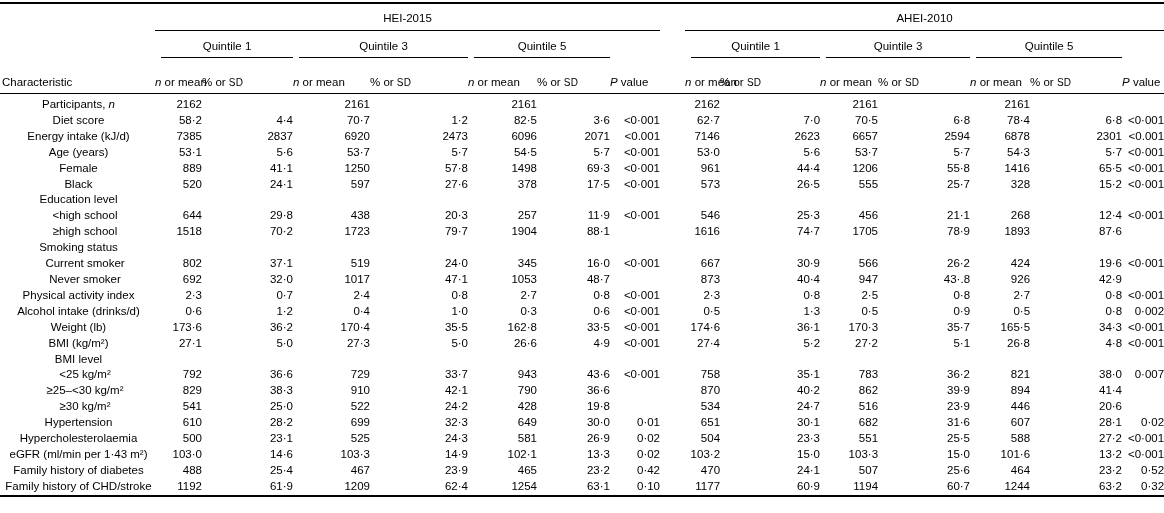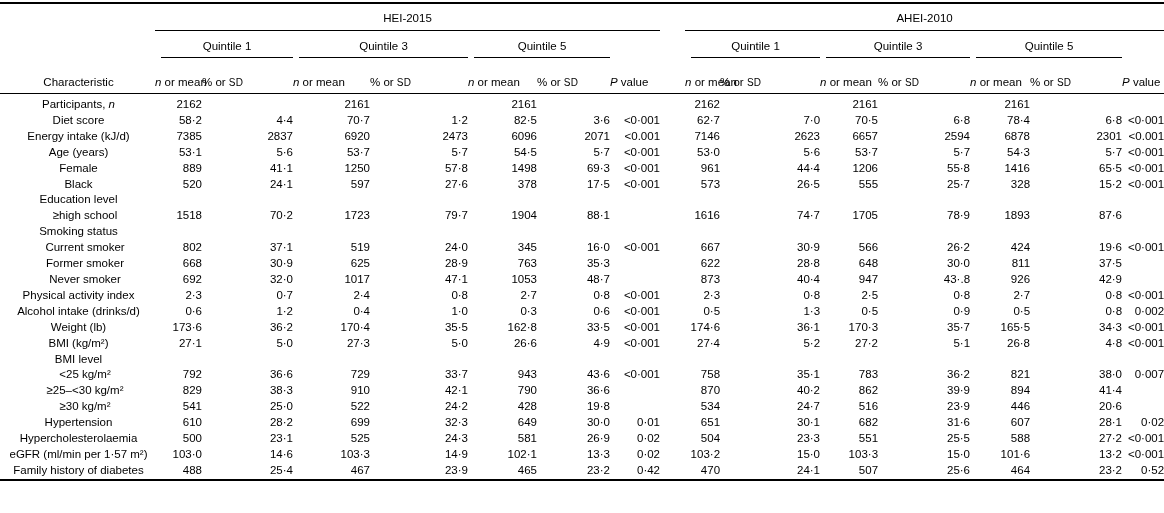--- a/index.html
+++ b/index.html
@@ -47,21 +47,21 @@
     text-align: center;
     padding-bottom: 5px;
     margin-left: 6px;
   }
   tr.colhead th {
     height: 30px;
     border-bottom: 1.5px solid #000;
     padding-bottom: 5px;
   }
   tr.colhead th.char {
-    text-align: center;
+    text-align: left;
     padding-left: 2px;
   }
   tr.colhead th.sub { text-align: left; }
   .sc { font-size: 10px; letter-spacing: 0.2px; }
   i { font-style: italic; }
   
   tbody td {
     line-height: 15.9px;
     height: 15.9px;
     vertical-align: middle;
@@ -272,20 +272,38 @@
           <td></td>
           <td class="num"></td>
           <td class="num"></td>
           <td class="num"></td>
           <td class="num"></td>
           <td class="num"></td>
           <td class="num"></td>
           <td class="num"></td>
         </tr>
         <tr>
+          <td class="char indent">&lt;high school</td>
+          <td class="num">644</td>
+          <td class="num">29·8</td>
+          <td class="num">438</td>
+          <td class="num">20·3</td>
+          <td class="num">257</td>
+          <td class="num">11·9</td>
+          <td class="num">&lt;0·001</td>
+          <td></td>
+          <td class="num">546</td>
+          <td class="num">25·3</td>
+          <td class="num">456</td>
+          <td class="num">21·1</td>
+          <td class="num">268</td>
+          <td class="num">12·4</td>
+          <td class="num">&lt;0·001</td>
+        </tr>
+        <tr>
           <td class="char indent">≥high school</td>
           <td class="num">1518</td>
           <td class="num">70·2</td>
           <td class="num">1723</td>
           <td class="num">79·7</td>
           <td class="num">1904</td>
           <td class="num">88·1</td>
           <td class="num"></td>
           <td></td>
           <td class="num">1616</td>
@@ -324,38 +342,20 @@
           <td class="num">16·0</td>
           <td class="num">&lt;0·001</td>
           <td></td>
           <td class="num">667</td>
           <td class="num">30·9</td>
           <td class="num">566</td>
           <td class="num">26·2</td>
           <td class="num">424</td>
           <td class="num">19·6</td>
           <td class="num">&lt;0·001</td>
-        </tr>
-        <tr>
-          <td class="char indent">Former smoker</td>
-          <td class="num">668</td>
-          <td class="num">30·9</td>
-          <td class="num">625</td>
-          <td class="num">28·9</td>
-          <td class="num">763</td>
-          <td class="num">35·3</td>
-          <td class="num"></td>
-          <td></td>
-          <td class="num">622</td>
-          <td class="num">28·8</td>
-          <td class="num">648</td>
-          <td class="num">30·0</td>
-          <td class="num">811</td>
-          <td class="num">37·5</td>
-          <td class="num"></td>
         </tr>
         <tr>
           <td class="char indent">Never smoker</td>
           <td class="num">692</td>
           <td class="num">32·0</td>
           <td class="num">1017</td>
           <td class="num">47·1</td>
           <td class="num">1053</td>
           <td class="num">48·7</td>
           <td class="num"></td>
@@ -542,21 +542,21 @@
           <td></td>
           <td class="num">504</td>
           <td class="num">23·3</td>
           <td class="num">551</td>
           <td class="num">25·5</td>
           <td class="num">588</td>
           <td class="num">27·2</td>
           <td class="num">&lt;0·001</td>
         </tr>
         <tr>
-          <td class="char">eGFR (ml/min per 1·57 m²)</td>
+          <td class="char">eGFR (ml/min per 1·43 m²)</td>
           <td class="num">103·0</td>
           <td class="num">14·6</td>
           <td class="num">103·3</td>
           <td class="num">14·9</td>
           <td class="num">102·1</td>
           <td class="num">13·3</td>
           <td class="num">0·02</td>
           <td></td>
           <td class="num">103·2</td>
           <td class="num">15·0</td>
@@ -577,15 +577,33 @@
           <td class="num">0·42</td>
           <td></td>
           <td class="num">470</td>
           <td class="num">24·1</td>
           <td class="num">507</td>
           <td class="num">25·6</td>
           <td class="num">464</td>
           <td class="num">23·2</td>
           <td class="num">0·52</td>
         </tr>
+        <tr>
+          <td class="char">Family history of CHD/stroke</td>
+          <td class="num">1192</td>
+          <td class="num">61·9</td>
+          <td class="num">1209</td>
+          <td class="num">62·4</td>
+          <td class="num">1254</td>
+          <td class="num">63·1</td>
+          <td class="num">0·10</td>
+          <td></td>
+          <td class="num">1177</td>
+          <td class="num">60·9</td>
+          <td class="num">1194</td>
+          <td class="num">60·7</td>
+          <td class="num">1244</td>
+          <td class="num">63·2</td>
+          <td class="num">0·32</td>
+        </tr>
       </tbody>
   </table>
 </div>
 
 </body></html>

